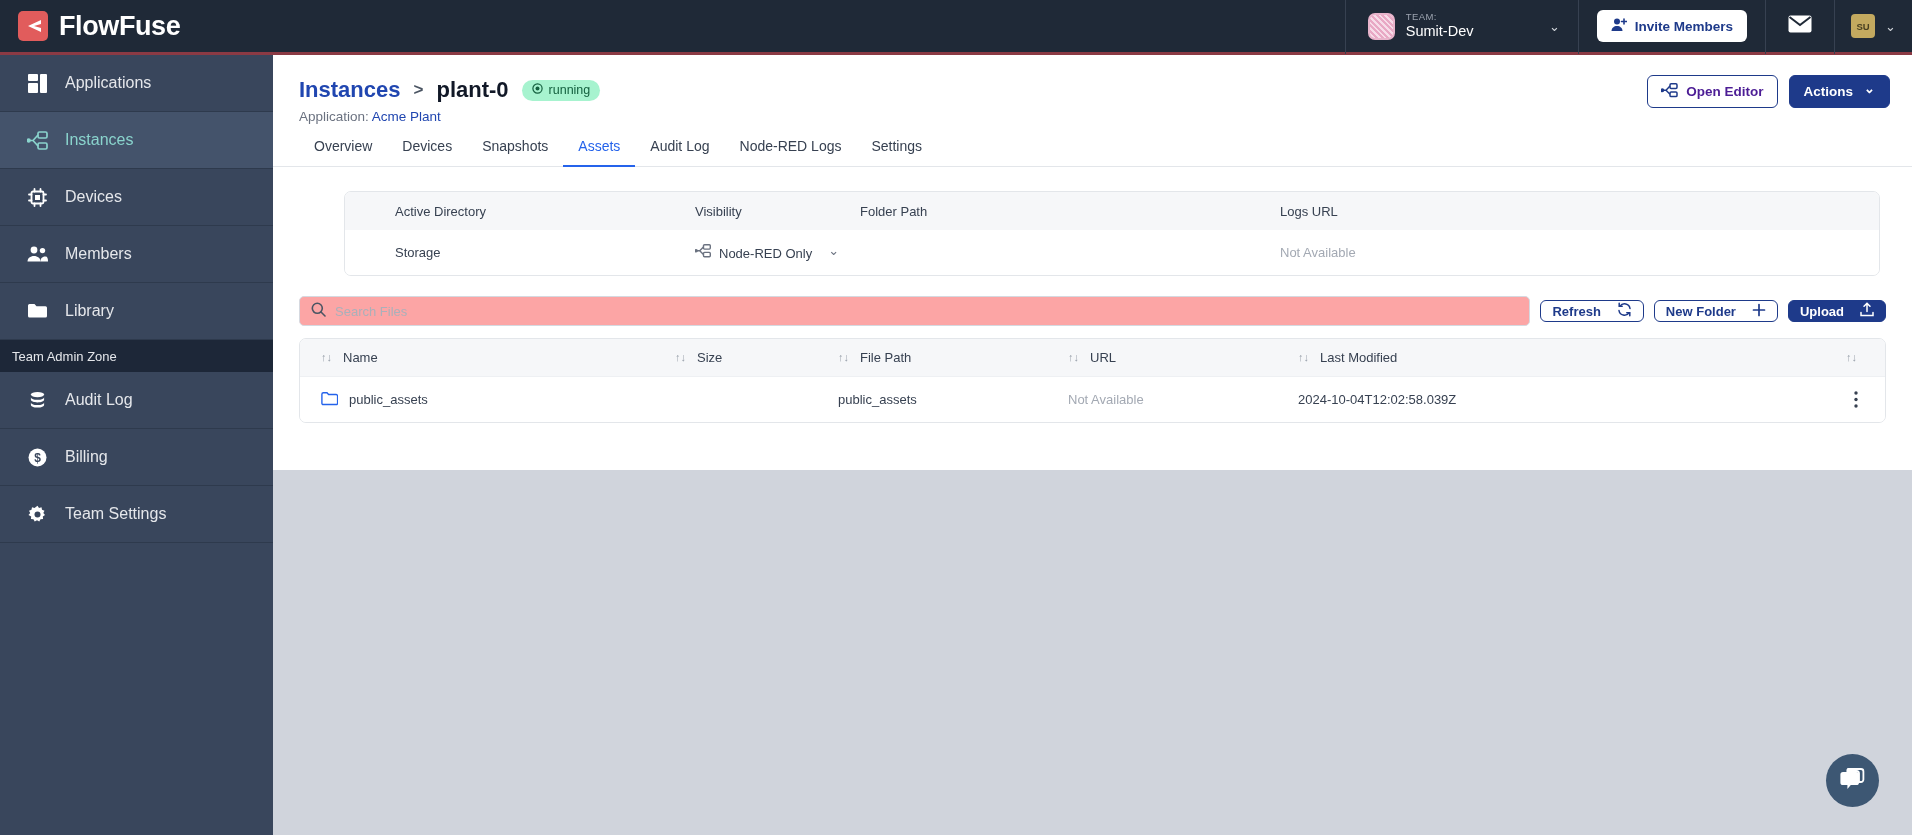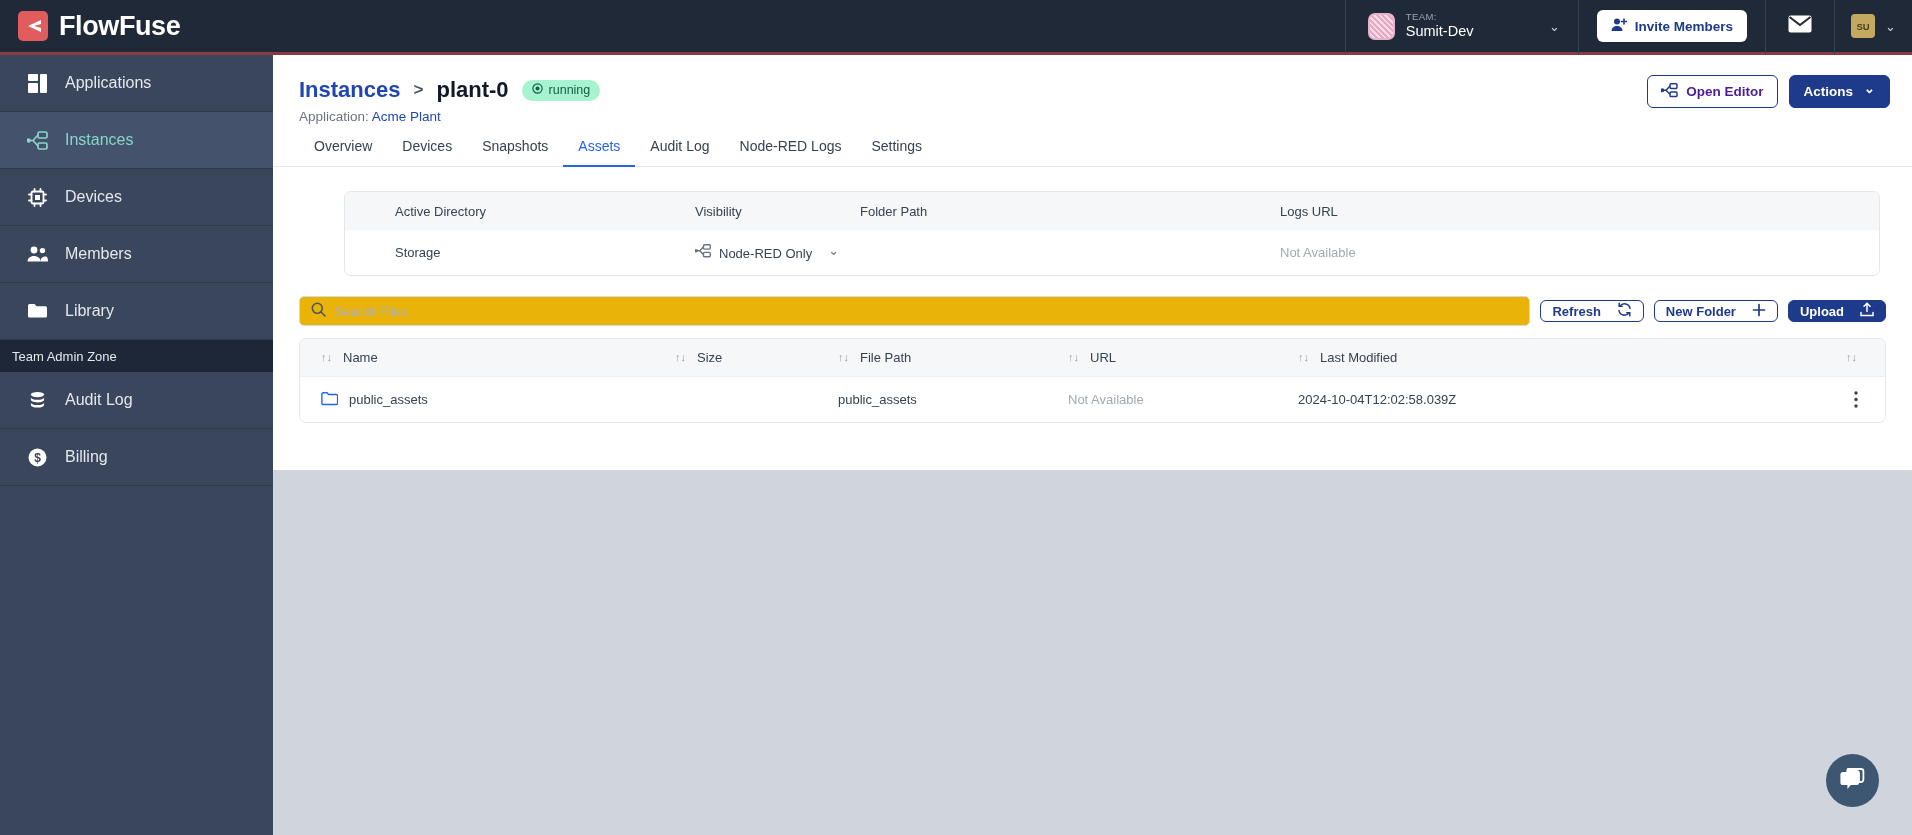--- a/index.html
+++ b/index.html
@@ -116,21 +116,21 @@
   .dir-row { background: #ffffff; height: 45px; display: flex; align-items: center; font-size: 13px; color: #374151; }
   .c1 { width: 350px; padding-left: 50px; }
   .c2 { width: 165px; }
   .c3 { width: 420px; }
   .c4 { flex: 1; }
   .muted { color: #a3a9b3; }
   .vis-pill { display: flex; align-items: flex-end; gap: 8px; cursor: pointer; }
 
   .toolbar { display: flex; gap: 10px; padding: 20px 26px 0 26px; align-items: center; }
   .search-box {
-    flex: 1; height: 30px; border: 1px solid #d5d9e0; border-radius: 5px; background: #eab308;
+    flex: 1; height: 30px; border: 1px solid #d5d9e0; border-radius: 5px; background: #fca5a5;
     display: flex; align-items: center; gap: 9px; padding: 0 11px;
   }
   .search-box input {
     border: none; outline: none; flex: 1; font-size: 13px; color: #374151;
     font-family: "Liberation Sans", sans-serif; background: transparent;
   }
   .search-box input::placeholder { color: #aab0ba; }
   .tb-btn {
     background: #ffffff; border: 1px solid #1e3a8a; color: #1e3a8a; border-radius: 6px;
     height: 22px; padding: 0 11px; display: flex; align-items: center; gap: 16px;
@@ -281,20 +281,29 @@
   <div class="side-item">
     <span class="side-ico">
       <svg width="19" height="19" viewBox="0 0 19 19">
           <circle cx="9.5" cy="9.5" r="9" fill="currentColor"></circle>
           <text x="9.5" y="14" font-size="12" font-weight="bold" text-anchor="middle" fill="#39465c" font-family="Liberation Sans, sans-serif">$</text>
         </svg>
     </span>
     <span>Billing</span>
   </div>
 
+  <div class="side-item">
+    <span class="side-ico">
+      <svg width="19" height="19" viewBox="0 0 19 19">
+          <path d="M9.5 0.8l1.5 2.1 2.5-.7.5 2.6 2.5.9-1.2 2.3 1.7 2-2.2 1.5.3 2.6-2.6.1-1.2 2.3-2.3-1.3-2.3 1.3-1.2-2.3-2.6-.1.3-2.6L0.5 10l1.7-2L1 5.7l2.5-.9.5-2.6 2.5.7z" fill="currentColor"></path>
+          <circle cx="9.5" cy="9.5" r="3" fill="#39465c"></circle>
+        </svg>
+    </span>
+    <span>Team Settings</span>
+  </div>
 </div>
 
 <div class="main">
   <div class="content-card">
 
     <div class="page-head">
       <div class="crumbrow">
         <span class="crumb-link">Instances</span>
         <span class="crumb-sep">&gt;</span>
         <span class="crumb-cur">plant-0</span>

